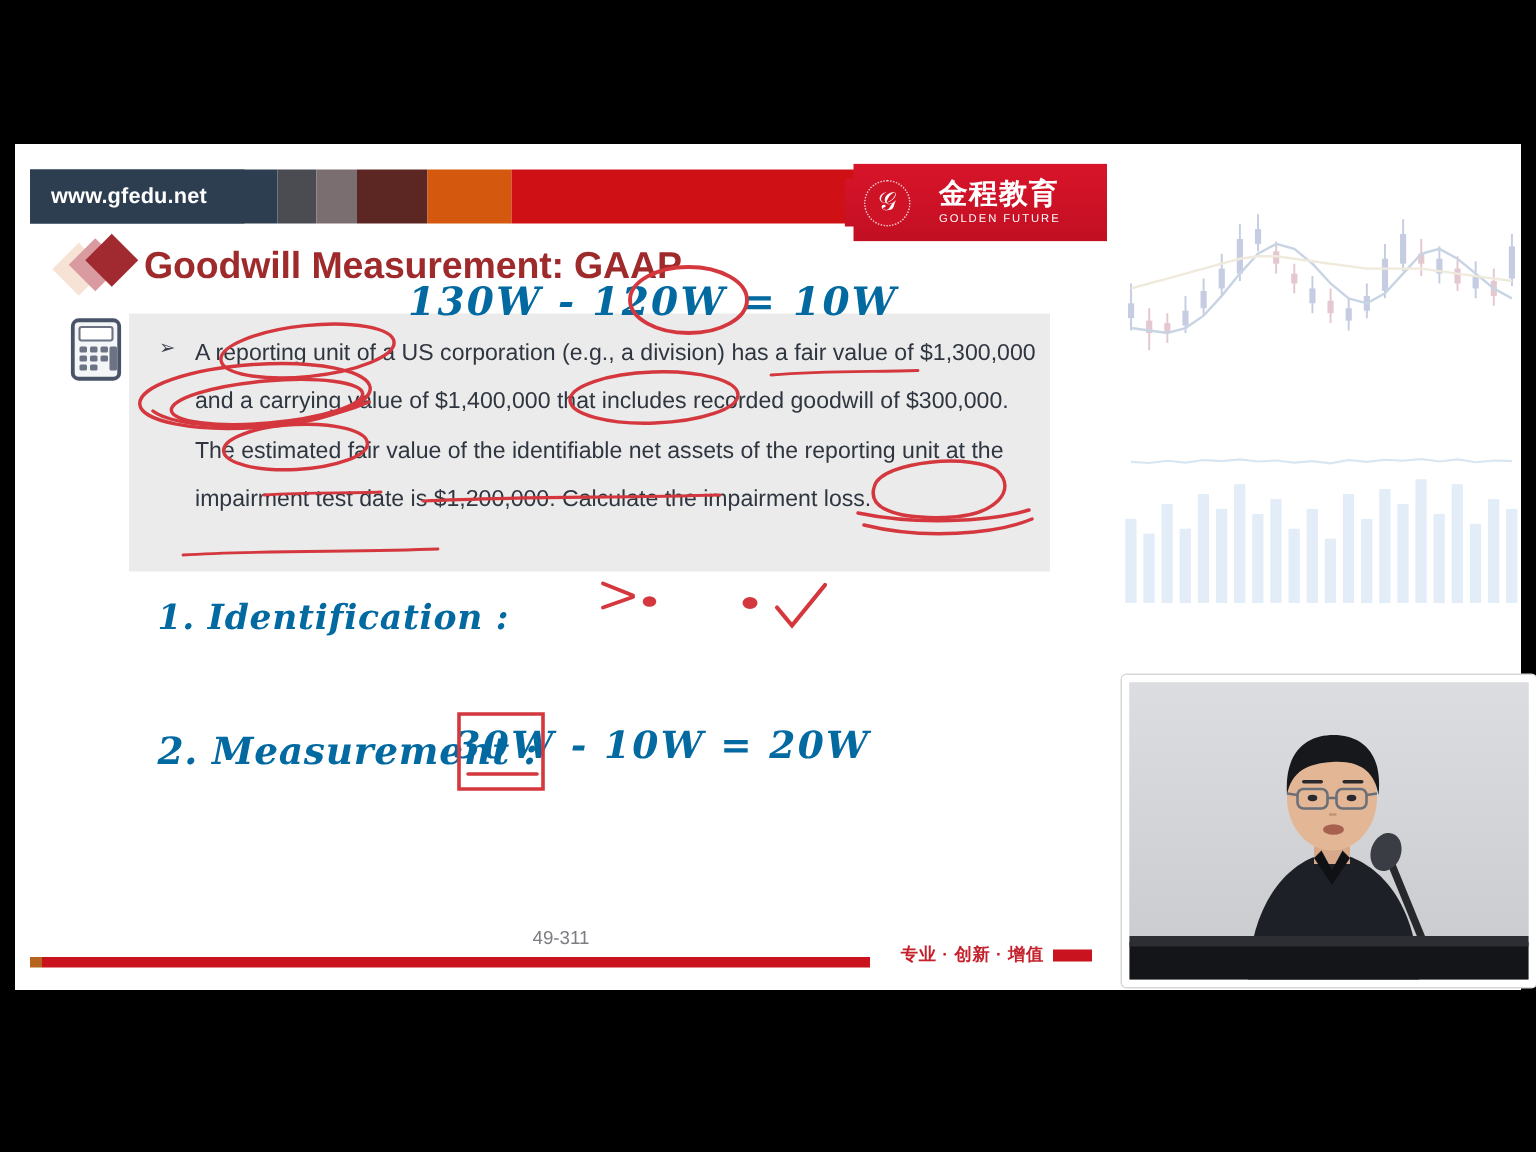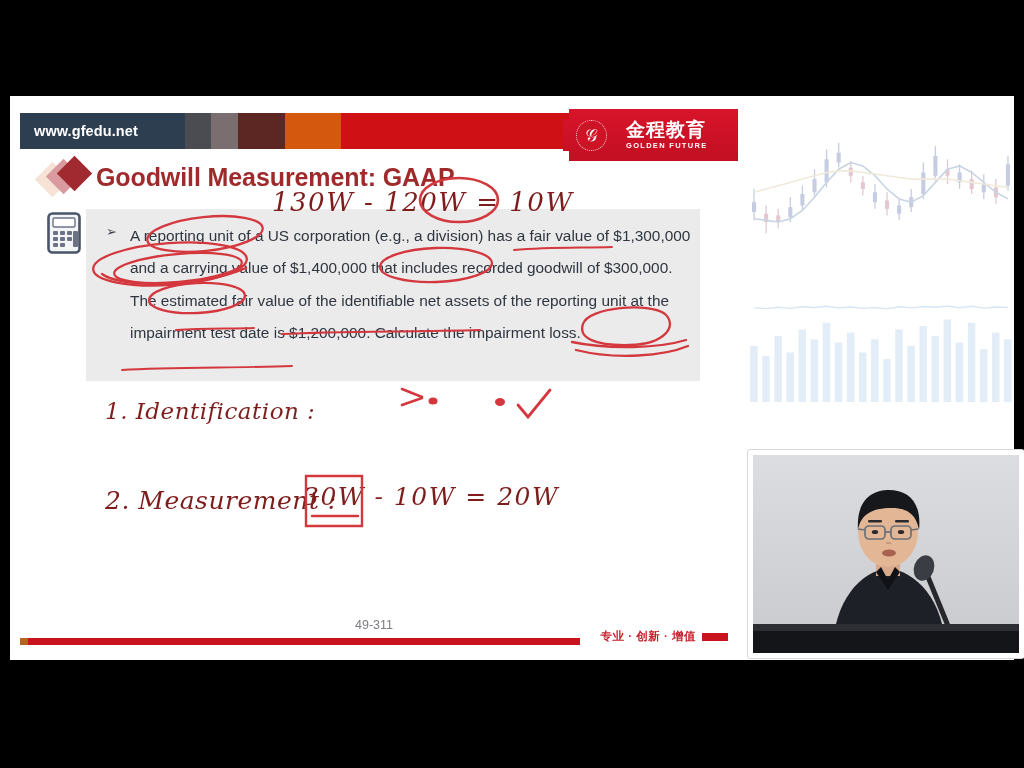--- a/index.html
+++ b/index.html
@@ -55,21 +55,21 @@
     position: relative; flex: 0 0 auto;
   }
   #logo-seal::after {
     content: "\01D4A2";
     position: absolute; inset: 0;
     display: flex; align-items: center; justify-content: center;
     color: #fff; font-size: 17px; font-family: "DejaVu Serif", serif;
   }
   #logo-txt { display: flex; flex-direction: column; line-height: 1; margin-left: 12px; }
   #logo-cn { color: #fff; font-size: 19px; font-weight: 700; letter-spacing: 1px; }
-  #logo-en { color: #fff; font-size: 7.5px; font-weight: 700; letter-spacing: 1.3px; margin-top: 3px; text-align: center; }
+  #logo-en { color: #fff; font-size: 7.5px; font-weight: 400; letter-spacing: 1.3px; margin-top: 3px; text-align: center; }
 
   
   #title-row { position: absolute; left: 30px; top: 58px; display: flex; align-items: center; }
   .diamonds { position: relative; width: 52px; height: 34px; flex: 0 0 auto; }
   .dmd { position: absolute; width: 25px; height: 25px; transform: rotate(45deg); }
   .dmd.d1 { left: 0px;  top: 7px;  background: #f6e3d6; }
   .dmd.d2 { left: 11px; top: 4px;  background: #d99aa0; }
   .dmd.d3 { left: 22px; top: 1px;  background: #a02a2f; }
   #slide-title {
     color: #9e2a2b; font-size: 25px; font-weight: 700; letter-spacing: -.1px;
@@ -89,22 +89,22 @@
   #bullet-arrow { position: absolute; left: 0px; top: 4px; color: #3a3f4a; font-size: 13px; }
   #bullet-text {
     margin-left: 24px;
     color: #2f3640; font-size: 15.4px; line-height: 32.4px;
     font-family: "Liberation Sans", sans-serif;
   }
 
   
   #ink { position: absolute; left: 0; top: 0; width: 728px; height: 552px; pointer-events: none; }
   .hw {
-    position: absolute; color: #7f1d1d;
-    font-family: "DejaVu Serif", serif; font-style: italic; font-weight: 400;
+    position: absolute; color: #0369a1;
+    font-family: "DejaVu Serif", serif; font-style: italic; font-weight: 700;
     white-space: nowrap;
   }
   #hw-top { left: 262px; top: 85px; font-size: 26px; letter-spacing: 1.5px; }
   #hw-l1-label { left: 95px; top: 296px; font-size: 23px; letter-spacing: .5px; }
   #hw-l1-expr  { left: 298px; top: 292px; font-size: 25px; letter-spacing: 1.5px; }
   #hw-l2-label { left: 95px; top: 384px; font-size: 25px; letter-spacing: .5px; }
   #hw-l2-expr  { left: 293px; top: 380px; font-size: 25px; letter-spacing: 1.5px; }
 
   
   #pagenum {

